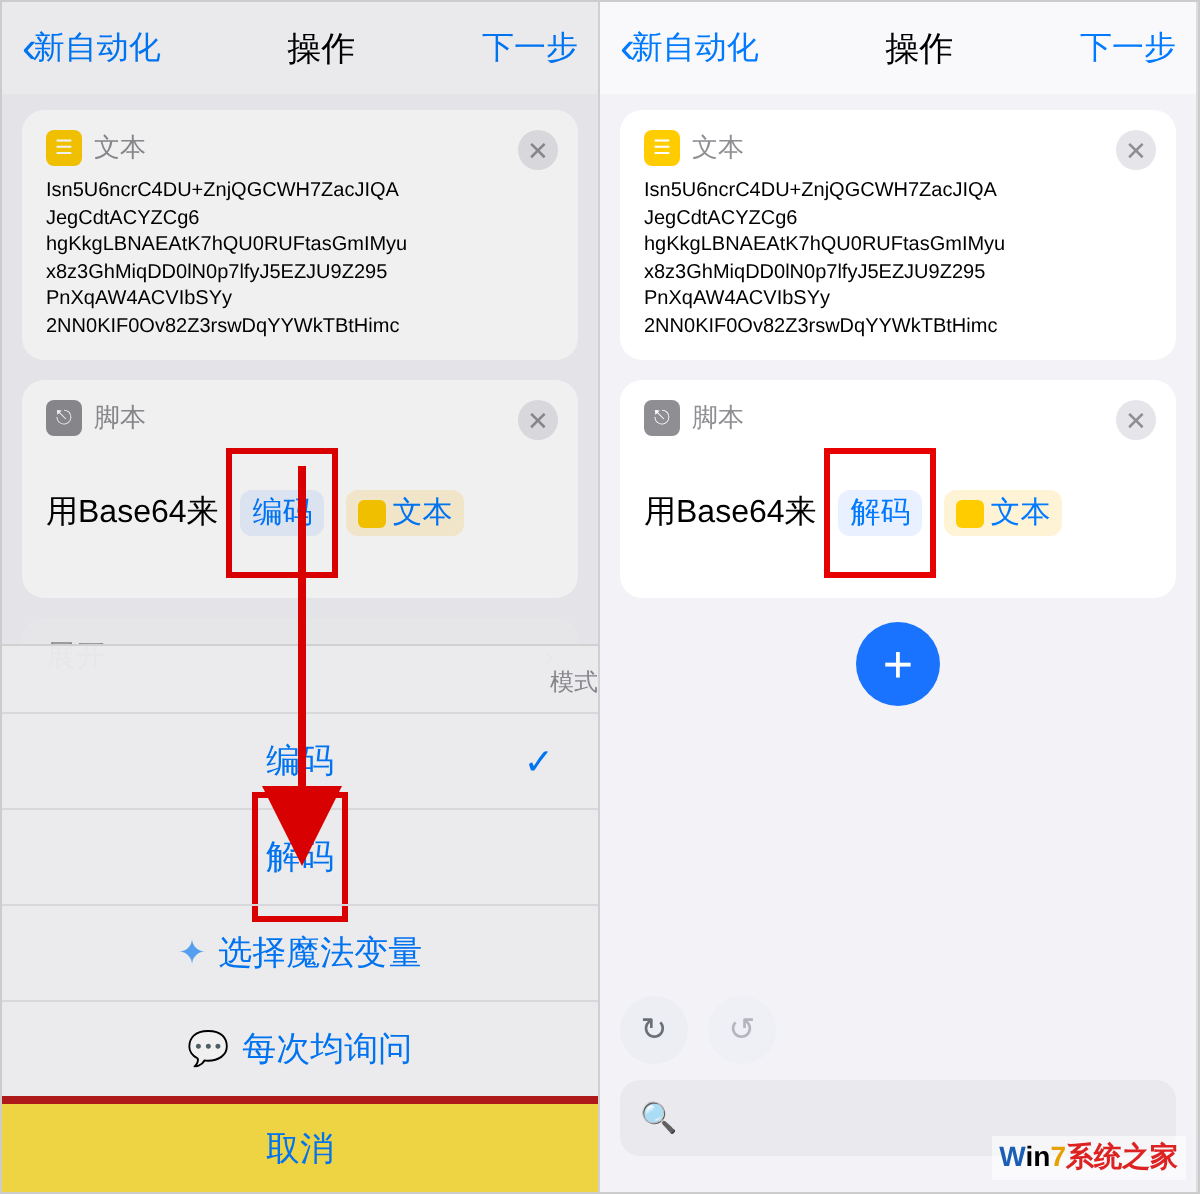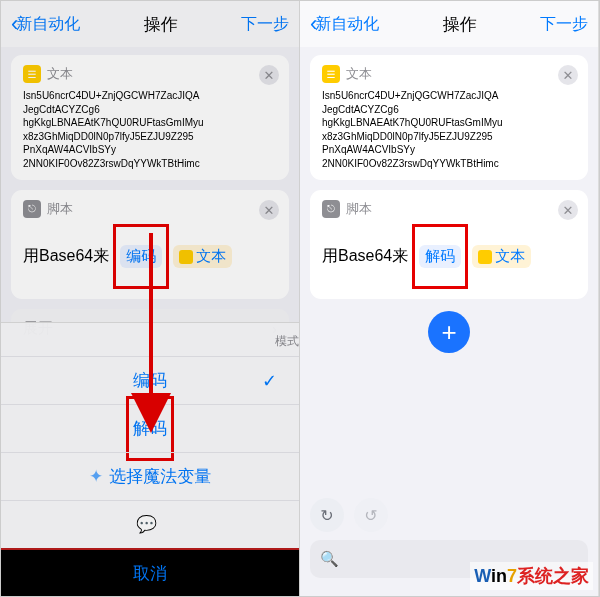--- a/index.html
+++ b/index.html
@@ -21,27 +21,27 @@
 .bodytext{font-size:10px;color:#000;line-height:1.35;word-break:break-all}
 .script-line{font-size:16px;color:#000;display:flex;align-items:center;flex-wrap:wrap;gap:4px}
 .pill{display:inline-flex;align-items:center;gap:3px;background:#e9f0ff;border-radius:6px;padding:2px 6px;color:#007aff;font-size:15px}
 .pill-yellow{background:#fff3d6}
 .redbox{border:3px solid #e60000;padding:18px 4px}
 .expand-row{background:#f5f5f7;border-radius:10px;padding:10px 12px;display:flex;justify-content:space-between;align-items:center;color:#8e8e93;font-size:15px;margin-bottom:8px}
 .sheet{position:absolute;left:0;right:0;bottom:0;background:rgba(250,250,252,.97);border-top:1px solid #ddd}
 .sheet-title{text-align:right;font-size:12px;color:#8e8e93;padding:10px 0 6px}
 .sheet-item{height:48px;display:flex;align-items:center;justify-content:center;font-size:17px;color:#007aff;border-top:1px solid #e5e5ea;position:relative}
 .checkmark{position:absolute;right:22px;color:#007aff;font-size:18px}
-.sheet-cancel{background:#000000;border-top:2px solid #b91c1c}
+.sheet-cancel{background:#fde047;border-top:4px solid #b91c1c}
 .plusfab{width:42px;height:42px;border-radius:50%;background:#1a73ff;color:#fff;display:flex;align-items:center;justify-content:center;font-size:26px;margin:12px auto}
 .searchbar{position:absolute;left:10px;right:10px;bottom:18px;background:#e9e9ee;border-radius:10px;height:38px;display:flex;align-items:center;padding:0 10px;color:#8e8e93;font-size:15px;gap:6px}
 .bottom-icons{position:absolute;left:10px;bottom:64px;display:flex;gap:10px}
 .round-ico{width:34px;height:34px;border-radius:50%;background:#eceef3;display:flex;align-items:center;justify-content:center;color:#6b6f78;font-size:16px}
 .arrow{position:absolute;pointer-events:none}
-.watermark{position:absolute;right:6px;bottom:6px;font-size:18px;font-weight:bold;background:rgba(255,255,255,.6);padding:2px 4px}
+.watermark{position:absolute;right:6px;bottom:6px;font-size:14px;font-weight:bold;background:rgba(255,255,255,.6);padding:2px 4px}
 .watermark .w{color:#1a5fb4}.watermark .seven{color:#e6a100}
 .dimmed{filter:brightness(.94)}
 .mini-icon{display:inline-block;width:14px;height:14px;border-radius:3px}
 </style>
 </head>
 <body>
 
 <div class="screen dimmed">
   <div class="navbar">
     <div class="nav-left">
@@ -99,20 +99,21 @@
     </div>
     <div class="sheet-item">
       <span class="redbox"><span>解码</span></span>
     </div>
     <div class="sheet-item">
       <span style="margin-right:6px;color:#5aa9ff">✦</span>
         <span>选择魔法变量</span>
     </div>
     <div class="sheet-item">
       <span style="margin-right:6px">💬</span>
+        <span>每次均询问</span>
     </div>
     <div class="sheet-item sheet-cancel">取消</div>
   </div>
 
   <svg class="arrow" style="left:130px;top:232px" width="40" height="200">
     <defs>
         <marker id="ah" markerWidth="10" markerHeight="10" refX="5" refY="5" orient="auto">
           <path d="M0,0 L10,5 L0,10 z" fill="#e60000"></path>
         </marker>
       </defs>

